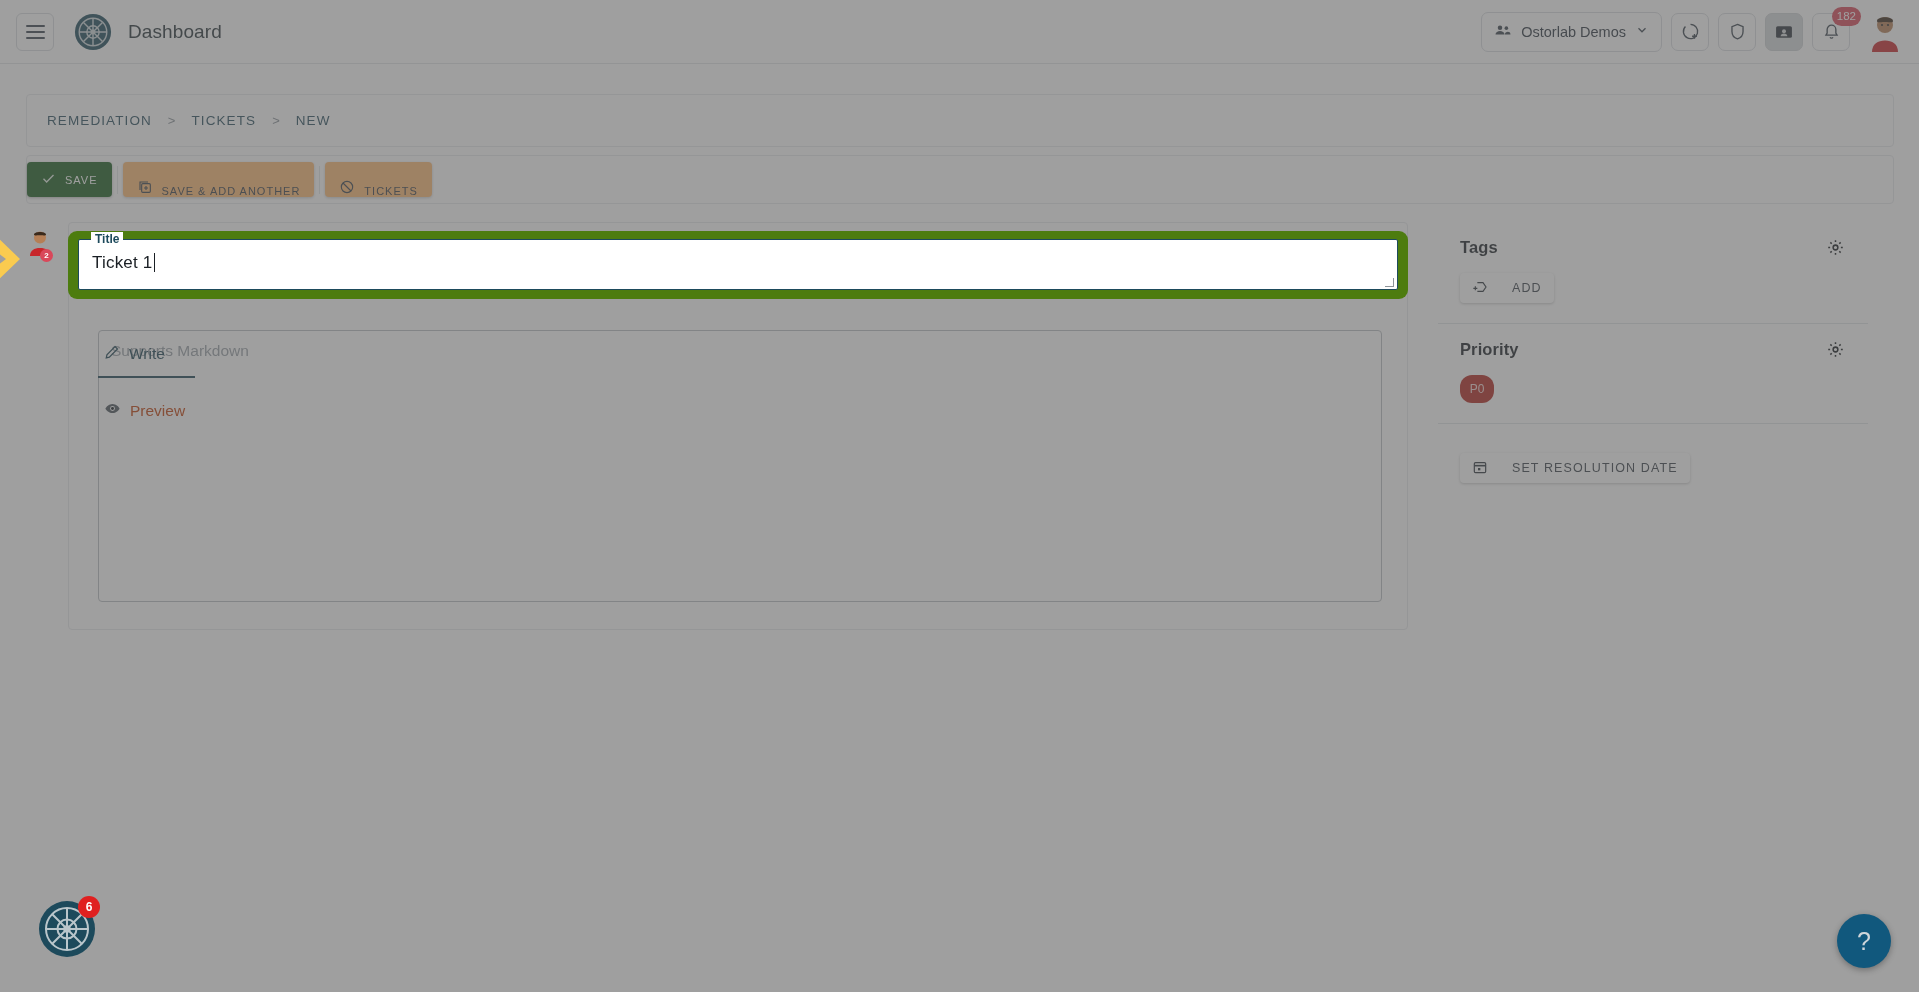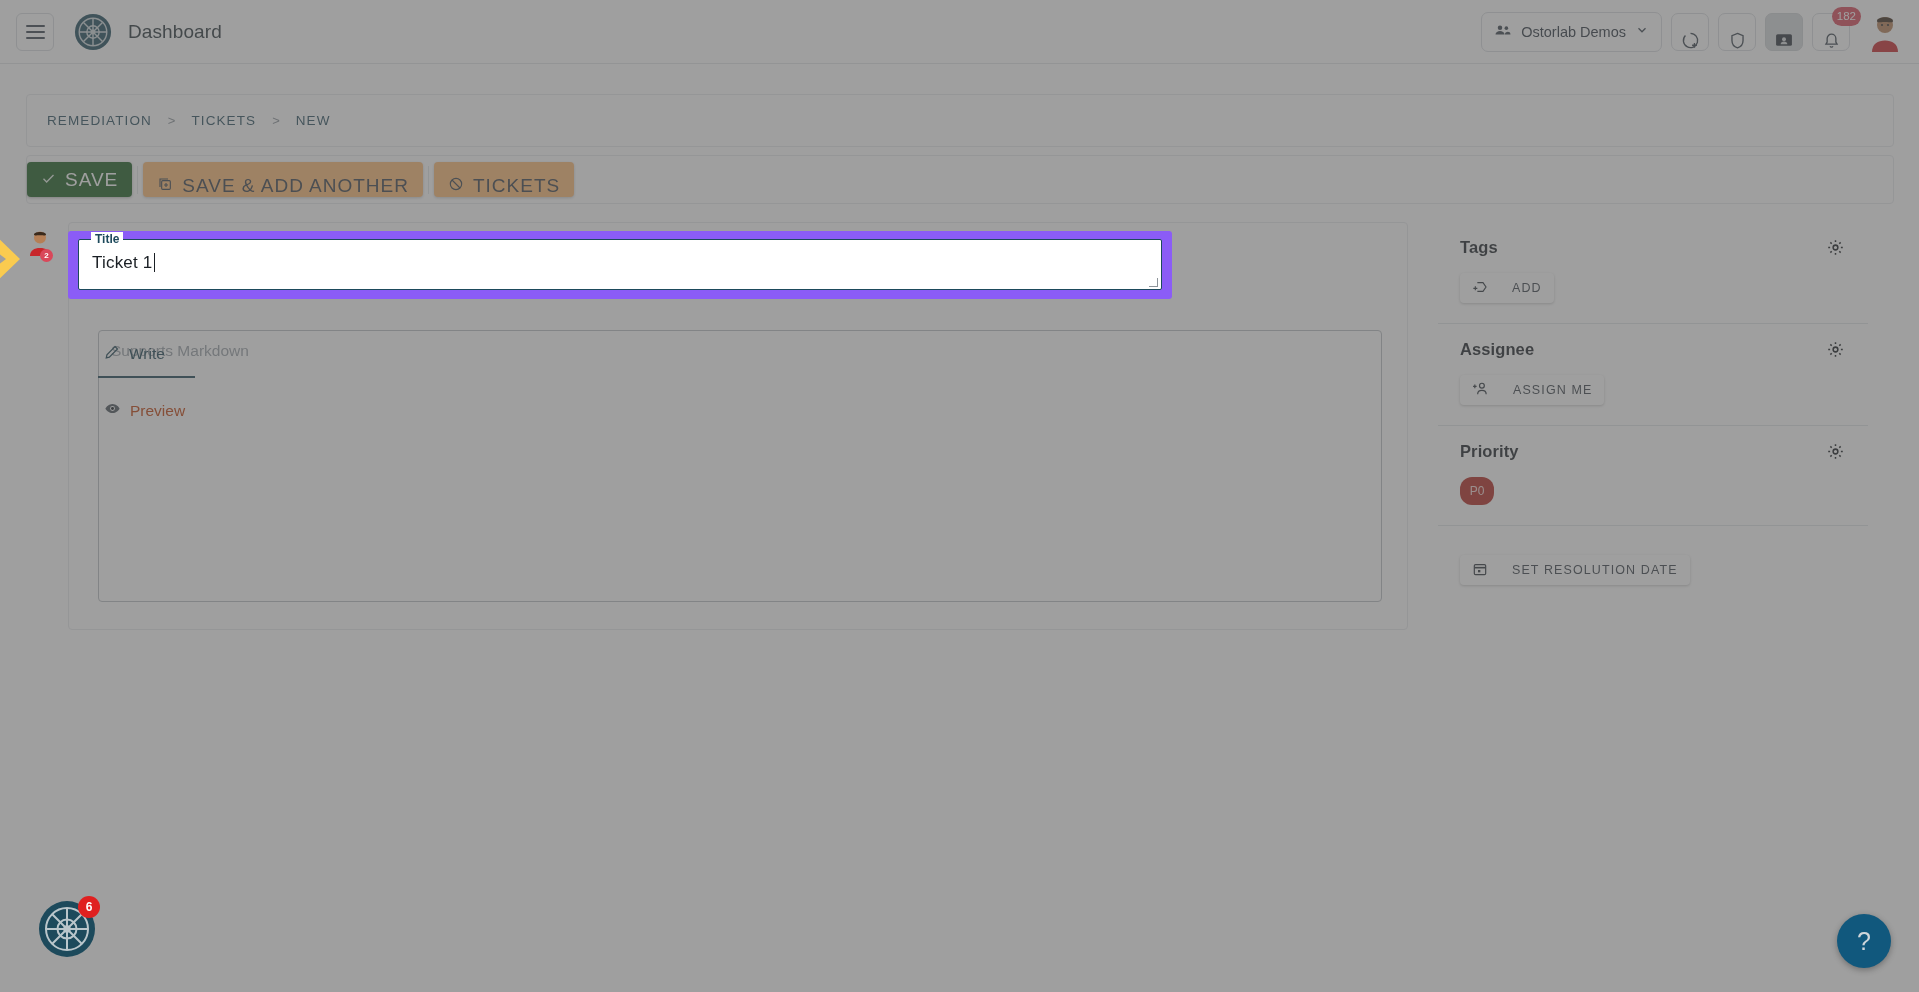--- a/index.html
+++ b/index.html
@@ -42,21 +42,21 @@
     display: flex; align-items: center; gap: 9px;
   }
   .org-select {
     height: 40px; min-width: 168px; padding: 16px 12px;
     border: 1px solid #d8dbdf; border-radius: 7px; background: #fff;
     display: flex; align-items: center; gap: 9px; cursor: pointer;
     font-size: 14.5px; color: #2d3640;
   }
   .icon-btn {
     width: 38px; height: 38px; border: 1px solid #d8dbdf; border-radius: 7px;
-    background: #fff; display: flex; align-items: flex-end; justify-content: center;
+    background: #fff; display: flex; align-items: center; justify-content: center;
     cursor: pointer; position: relative;
   }
   .icon-btn.active { background: #d5d8dc; border-color: #cdd1d5; }
   .badge {
     position: absolute; top: -7px; right: -12px;
     min-width: 27px; height: 19px; padding: 0 5px;
     border-radius: 10px; background: #d9485a; color: #fff;
     font-size: 11.5px; line-height: 19px; text-align: center; font-weight: 500;
   }
   .avatar-wrap { position: relative; width: 40px; height: 40px; margin-left: 6px; }
@@ -74,21 +74,21 @@
 
   
   .action-card {
     position: absolute; left: 26px; top: 155px; width: 1868px; height: 49px;
     background: #fff; border: 1px solid #e7eaec; border-radius: 4px;
     display: flex; align-items: center; z-index: 20;
   }
   .btn {
     height: 35px; padding: 0 14px; border-radius: 4px; border: none;
     display: inline-flex; align-items: center; gap: 9px; cursor: pointer;
-    font-size: 19px; letter-spacing: 1px; background: transparent; color: #39414a;
+    font-size: 11px; letter-spacing: 1px; background: transparent; color: #39414a;
     font-family: "Liberation Sans", sans-serif;
   }
   .btn-save { background: #1b5e20; color: #fff; margin-left: 0px; box-shadow: 0 1px 3px rgba(0,0,0,.28); }
   .btn-plain { background: #fdba74; box-shadow: 0 1px 3px rgba(0,0,0,.2); align-items: flex-end; }
   .btn-sep { width: 1px; height: 28px; background: #e3e6e8; margin: 0 5px; }
 
   
   .main-card {
     position: absolute; left: 68px; top: 222px; width: 1340px; height: 408px;
     background: #fff; border: 1px solid #e7eaec; border-radius: 4px; z-index: 20;
@@ -103,22 +103,22 @@
   }
   .tabs { position: absolute; left: 98px; top: 338px; display: flex; gap: 16px; z-index: 26; flex-direction: column; }
   .tab {
     display: flex; align-items: center; gap: 9px;
     padding: 6px 10px 12px 6px; cursor: pointer; font-size: 15.5px; color: #c2410c;
   }
   .tab.active { color: #1c4453; border-bottom: 2.5px solid #1c4453; }
 
   
   .title-highlight {
-    position: absolute; left: 68px; top: 231px; width: 1104px; height: 68px;
-    background: #8b5cf6; border-radius: 3px; z-index: 700;
+    position: absolute; left: 68px; top: 231px; width: 1340px; height: 68px;
+    background: #4d7c0f; border-radius: 9px; z-index: 700;
     padding: 8px 10px 9px 10px;
   }
   .title-field {
     position: relative; width: 100%; height: 100%;
     background: #fff; border: 1.6px solid #1d4a5c; border-radius: 2px;
   }
   .title-legend {
     position: absolute; left: 12px; top: -8px;
     background: #fff; padding: 0 4px; font-size: 12px; color: #1d4a5c; font-weight: 600;
   }
@@ -354,41 +354,20 @@
         <span>
           <svg width="16" height="16" viewBox="0 0 24 24" fill="none" stroke="#2b333b" stroke-width="1.7">
             <path d="M8 5.5h8.5L21 12l-4.5 6.5H8"></path>
             <path d="M5 11v6 M2 14h6"></path>
           </svg>
         </span>
         <span>ADD</span>
       </button>
     </div>
 
-    <div class="side-section">
-      <div class="side-head">
-        <span class="side-title">Assignee</span>
-        <span class="gear-btn">
-          <svg width="19" height="19" viewBox="0 0 24 24" fill="none" stroke="#15191d" stroke-width="1.9">
-            <circle cx="12" cy="12" r="3"></circle>
-            <path d="M12 2.8v2.4M12 18.8v2.4M21.2 12h-2.4M5.2 12H2.8M18.5 5.5l-1.7 1.7M7.2 16.8l-1.7 1.7M18.5 18.5l-1.7-1.7M7.2 7.2L5.5 5.5"></path>
-          </svg>
-        </span>
-      </div>
-      <button class="chip-btn">
-        <span>
-          <svg width="17" height="17" viewBox="0 0 24 24" fill="none" stroke="#2b333b" stroke-width="1.7">
-            <circle cx="14" cy="8" r="3.4"></circle>
-            <path d="M8 20c0-3.4 2.7-5.4 6-5.4S20 16.6 20 20"></path>
-            <path d="M4 6.5v5 M1.5 9h5"></path>
-          </svg>
-        </span>
-        <span>ASSIGN ME</span>
-      </button>
-    </div>
 
     <div class="side-section">
       <div class="side-head">
         <span class="side-title">Priority</span>
         <span class="gear-btn">
           <svg width="19" height="19" viewBox="0 0 24 24" fill="none" stroke="#15191d" stroke-width="1.9">
             <circle cx="12" cy="12" r="3"></circle>
             <path d="M12 2.8v2.4M12 18.8v2.4M21.2 12h-2.4M5.2 12H2.8M18.5 5.5l-1.7 1.7M7.2 16.8l-1.7 1.7M18.5 18.5l-1.7-1.7M7.2 7.2L5.5 5.5"></path>
           </svg>
         </span>

